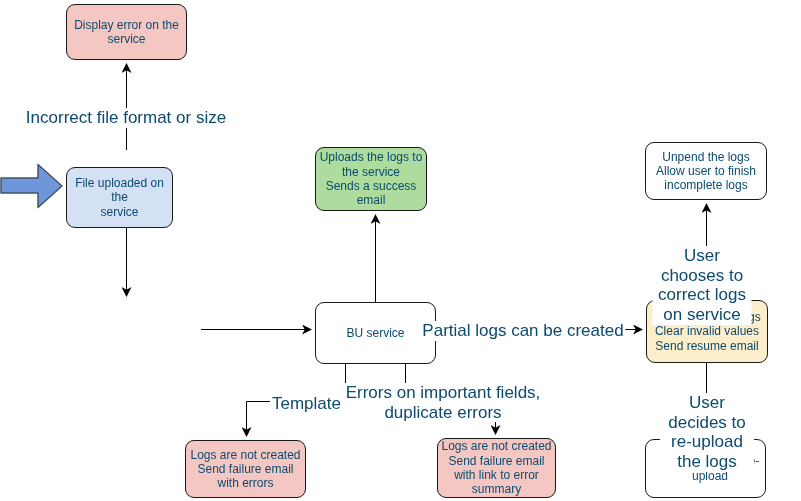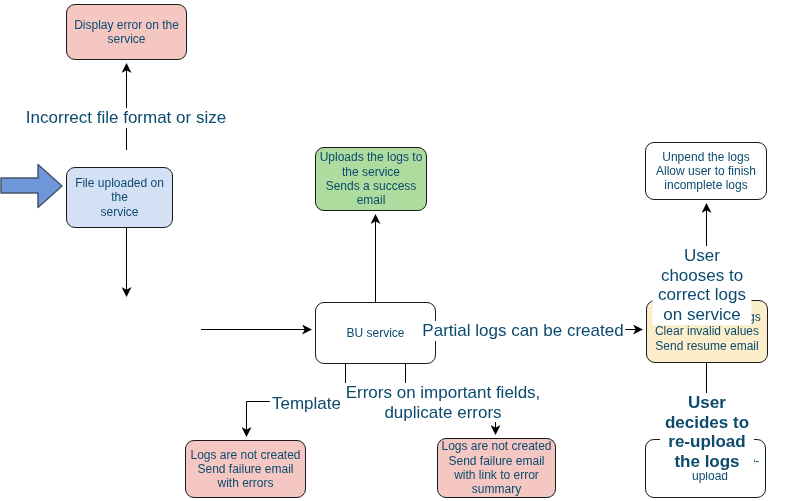--- a/index.html
+++ b/index.html
@@ -33,21 +33,21 @@
   #n-fail2{left:437px;top:438px;width:119px;height:60px;}
   #n-mark{left:645px;top:439px;width:121px;height:59px;padding-left:12px;}
   
   #l-incorrect{left:126px;top:108px;}
   #l-correct{left:126px;top:251px;}
   #l-valid{left:377px;top:250px;}
   #l-partial{left:523px;top:321px;}
   #l-template{left:331px;top:394px;}
   #l-important{left:443px;top:383px;}
   #l-choose{left:702px;top:246px;}
-  #l-reupload{left:707px;top:393px;font-weight:bold;}
+  #l-reupload{left:707px;top:393px;}
 </style>
 </head>
 <body>
 
 <div id="canvas">
 
   <svg id="edges" width="801" height="501" viewBox="0 0 801 501">
     <defs>
       <marker id="arrow" viewBox="0 0 10 10" refX="9" refY="5" markerWidth="10" markerHeight="10" orient="auto-start-reverse">
         <path d="M0,0 L10,5 L0,10 L2.8,5 Z" fill="#000"></path>

